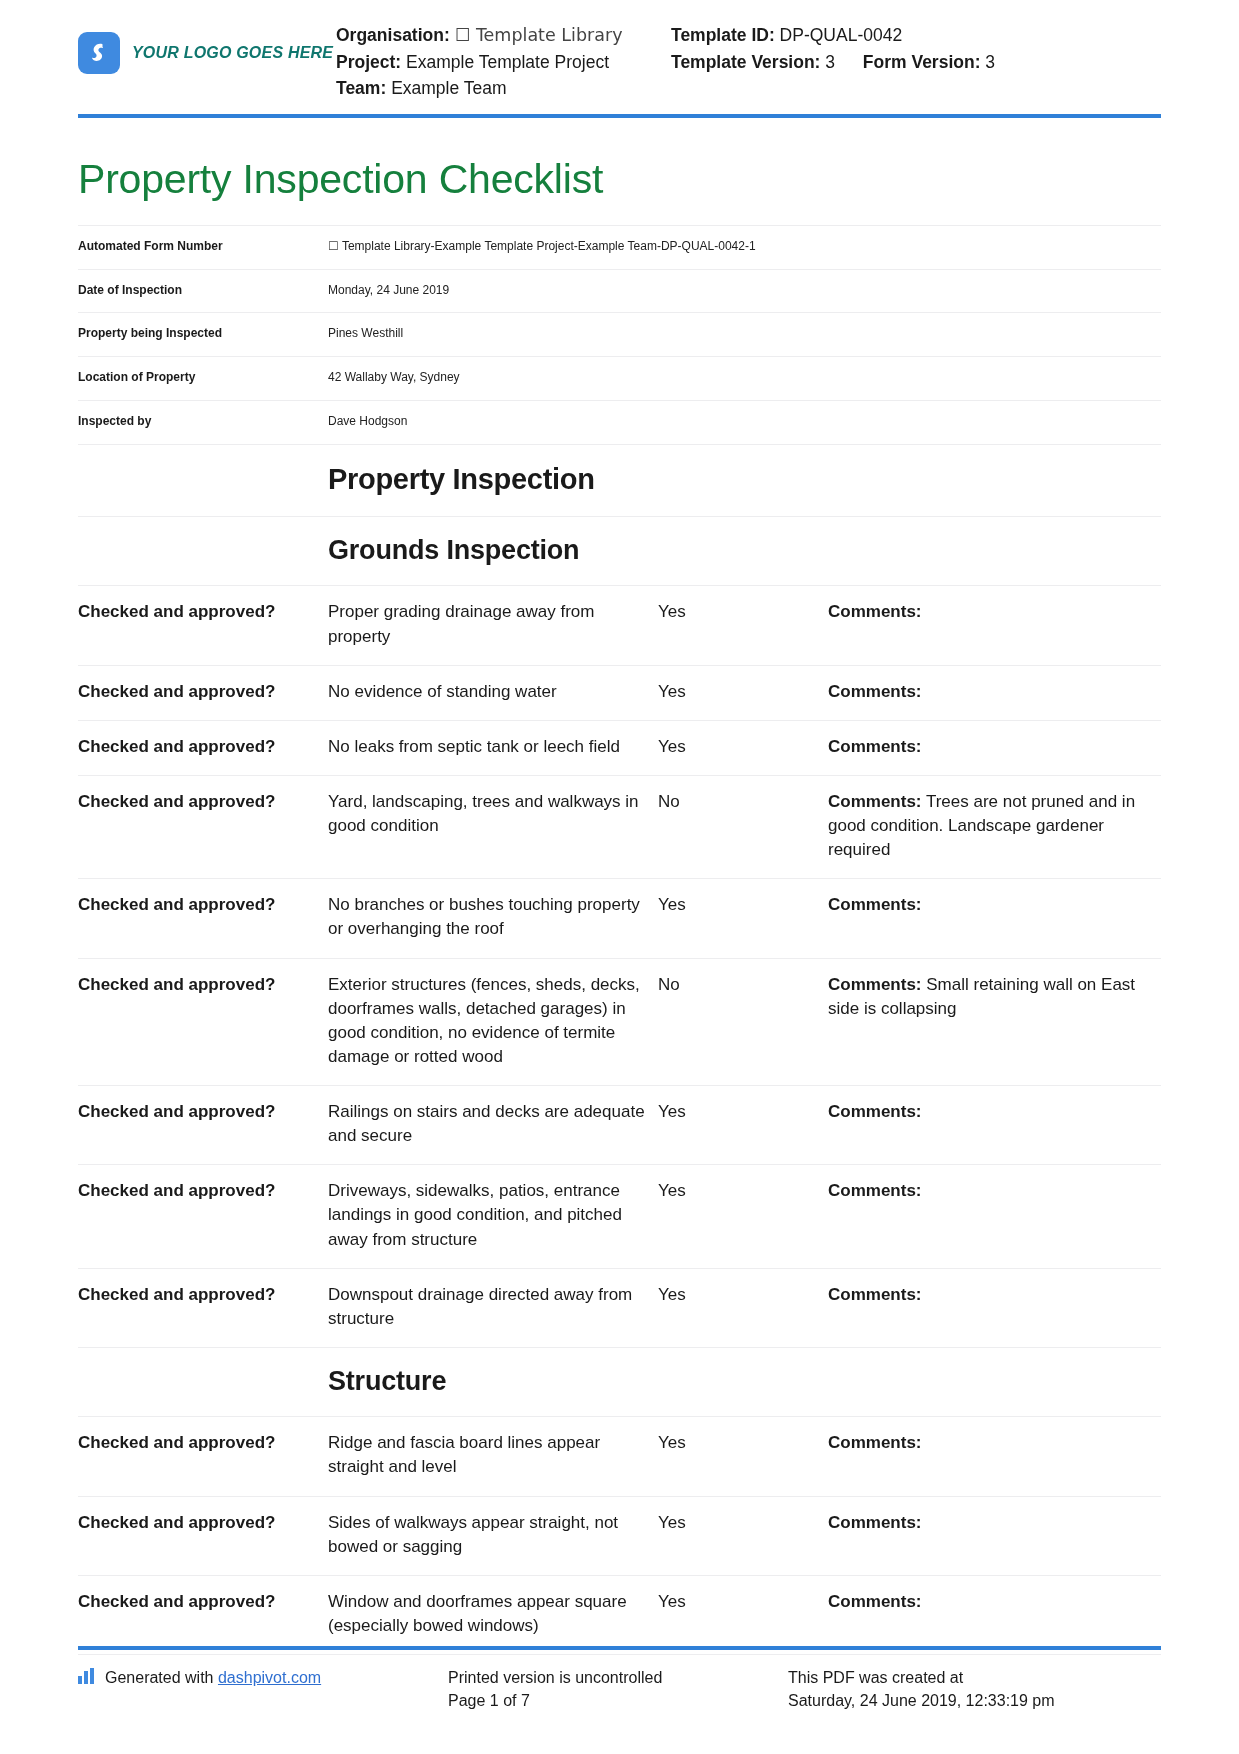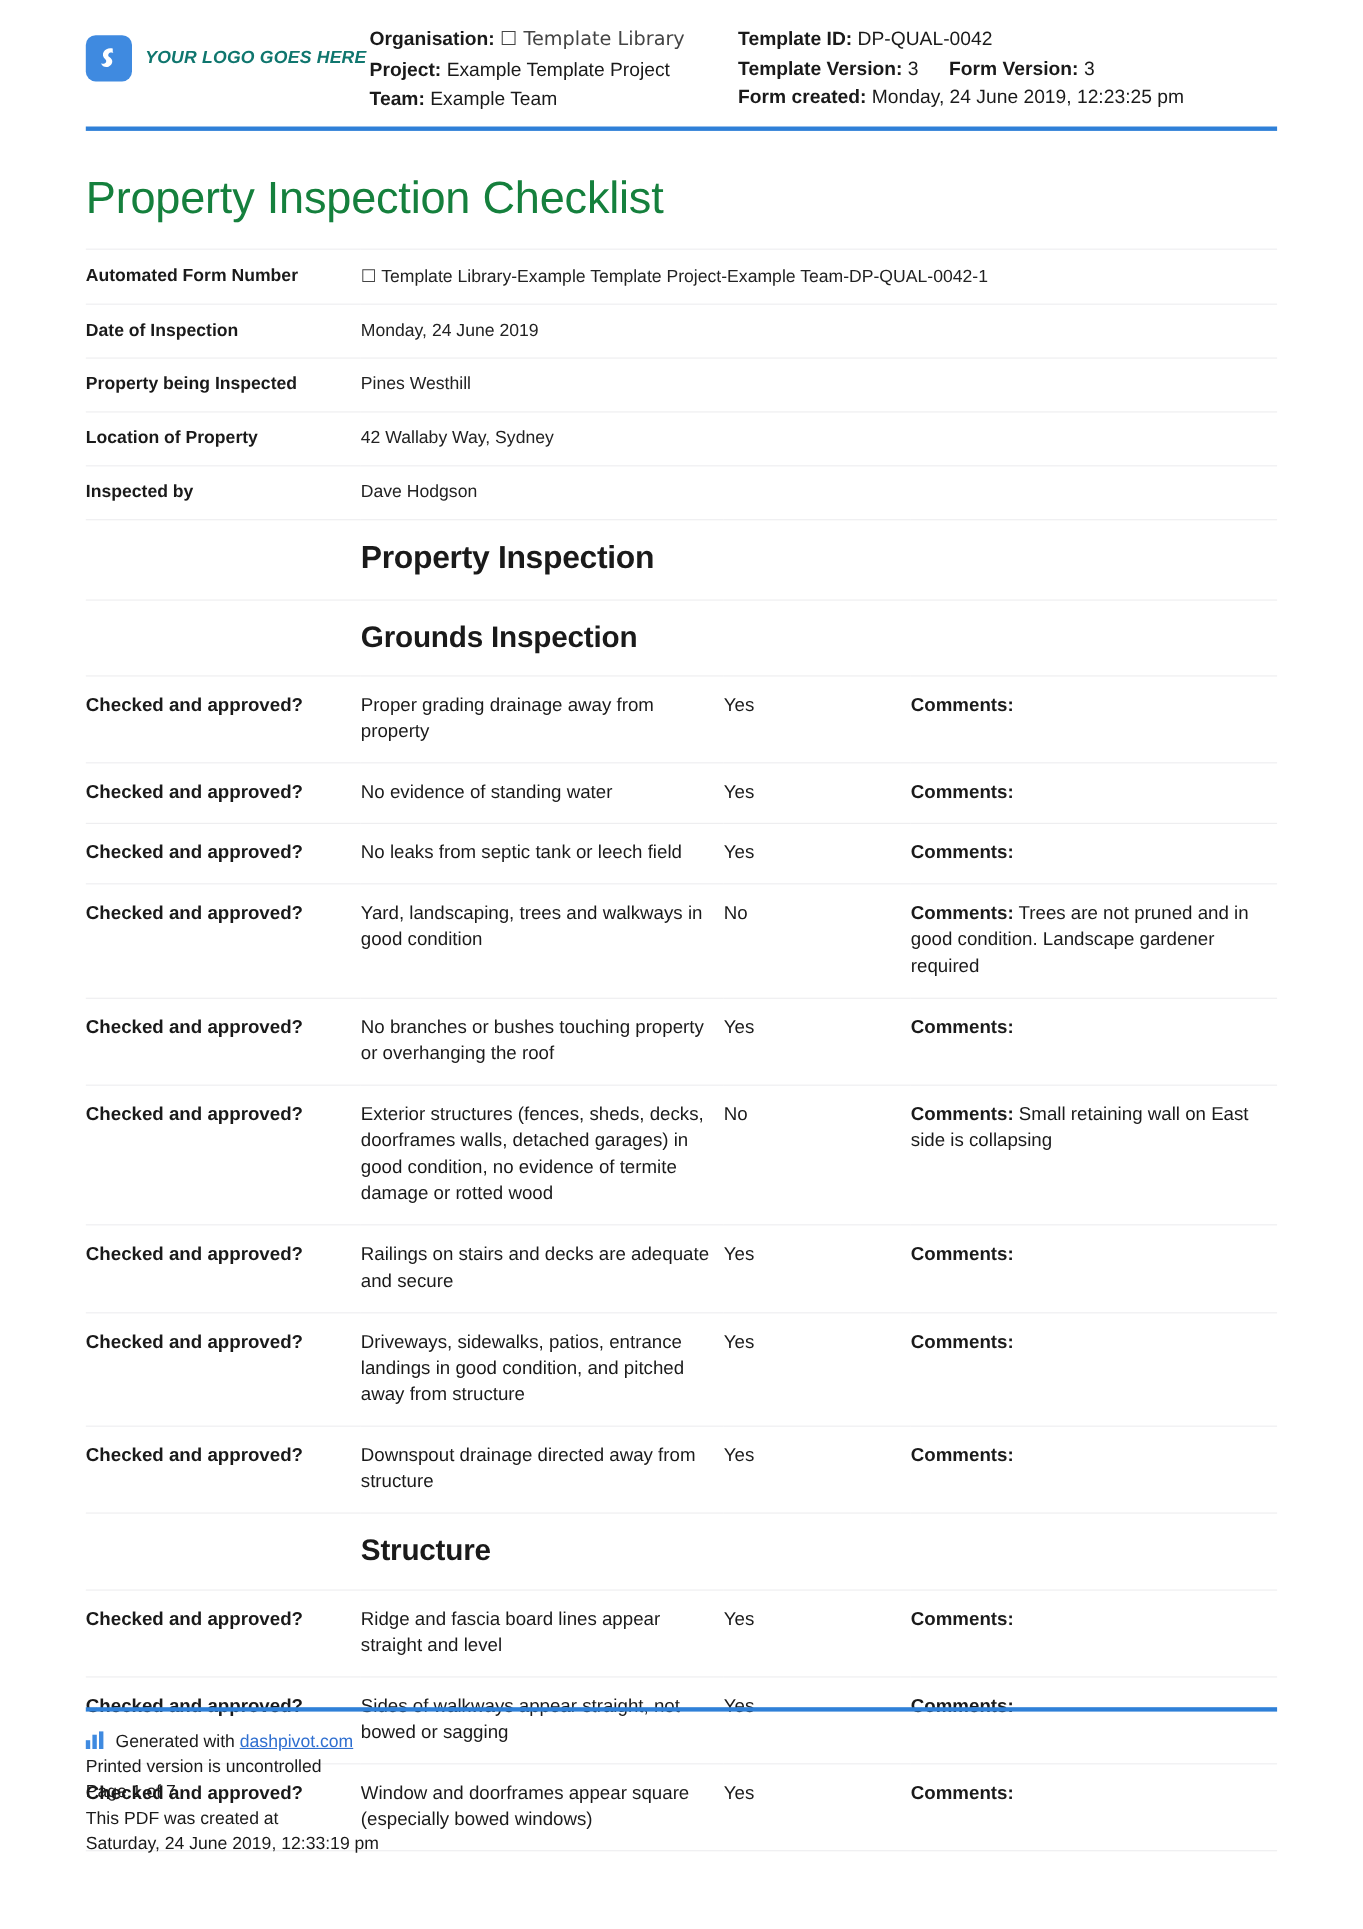--- a/index.html
+++ b/index.html
@@ -54,21 +54,21 @@
     letter-spacing: -0.2px;
     color: #15803d;
   }
 
   
   table { width: 100%; border-collapse: collapse; }
   .info-table td {
     border-top: 1.5px solid #ededef;
     padding: 13px 0 14px 0;
     vertical-align: top;
-    font-size: 16px;
+    font-size: 12px;
     line-height: 1.32;
   }
   .info-table tr:first-child td { border-top: 1.5px solid #ededef; }
   .info-table .k { width: 250px; font-weight: 700; padding-right: 16px; }
   .info-table .v { color: #222; }
 
   
   .banner-row td {
     border-top: 1.5px solid #ededef;
     padding: 18px 0 22px 0;
@@ -97,28 +97,27 @@
   .c-ans   { width: 170px; padding-right: 14px; }
   .c-comment { }
   .c-comment b { font-weight: 700; }
 
   .spacer-row td { border-top: 1.5px solid #ededef; height: 34px; padding:0; }
 
   
   .doc-footer {
     position: absolute;
     left: 78px; right: 78px;
-    bottom: 66px;
+    bottom: 42px;
     border-top: 4px solid #2f80d8;
     padding-top: 16px;
     display: flex;
     font-size: 16px;
     line-height: 1.45;
     color: #1a1a1a;
-    flex-direction: column;
   }
   .f-left { width: 370px; display:flex; align-items:flex-start; gap: 9px; }
   .f-mid { width: 340px; }
   .f-right { flex: 1; }
   .f-link { color: #2f6fd0; text-decoration: underline; font-weight: 400; }
   .bars { display:inline-block; width:18px; height:16px; position:relative; top:2px; flex:0 0 auto;}
   .bars i { position:absolute; bottom:0; width:4px; background:#3f8ae0; display:block; }
   .bars i:nth-child(1){ left:0;  height:8px; }
   .bars i:nth-child(2){ left:6px; height:13px;}
   .bars i:nth-child(3){ left:12px;height:16px;}
@@ -159,24 +158,20 @@
         <b>Template ID:</b>
         <span class="val">DP-QUAL-0042</span>
       </div>
       <div class="meta-line">
         <b>Template Version:</b>
         <span class="val">3</span>
         <span class="gap-inline"></span>
         <b>Form Version:</b>
         <span class="val">3</span>
       </div>
-      <div class="meta-line">
-        <b>Form created:</b>
-        <span class="val">Monday, 24 June 2019, 12:23:25 pm</span>
-      </div>
     </div>
   </div>
 
   <h1 class="doc-title">Property Inspection Checklist</h1>
 
   <table class="info-table">
     <tbody>
         <tr>
           <td class="k">Automated Form Number</td>
           <td class="v"><span class="ph">☐</span> Template Library-Example Template Project-Example Team-DP-QUAL-0042-1</td>

